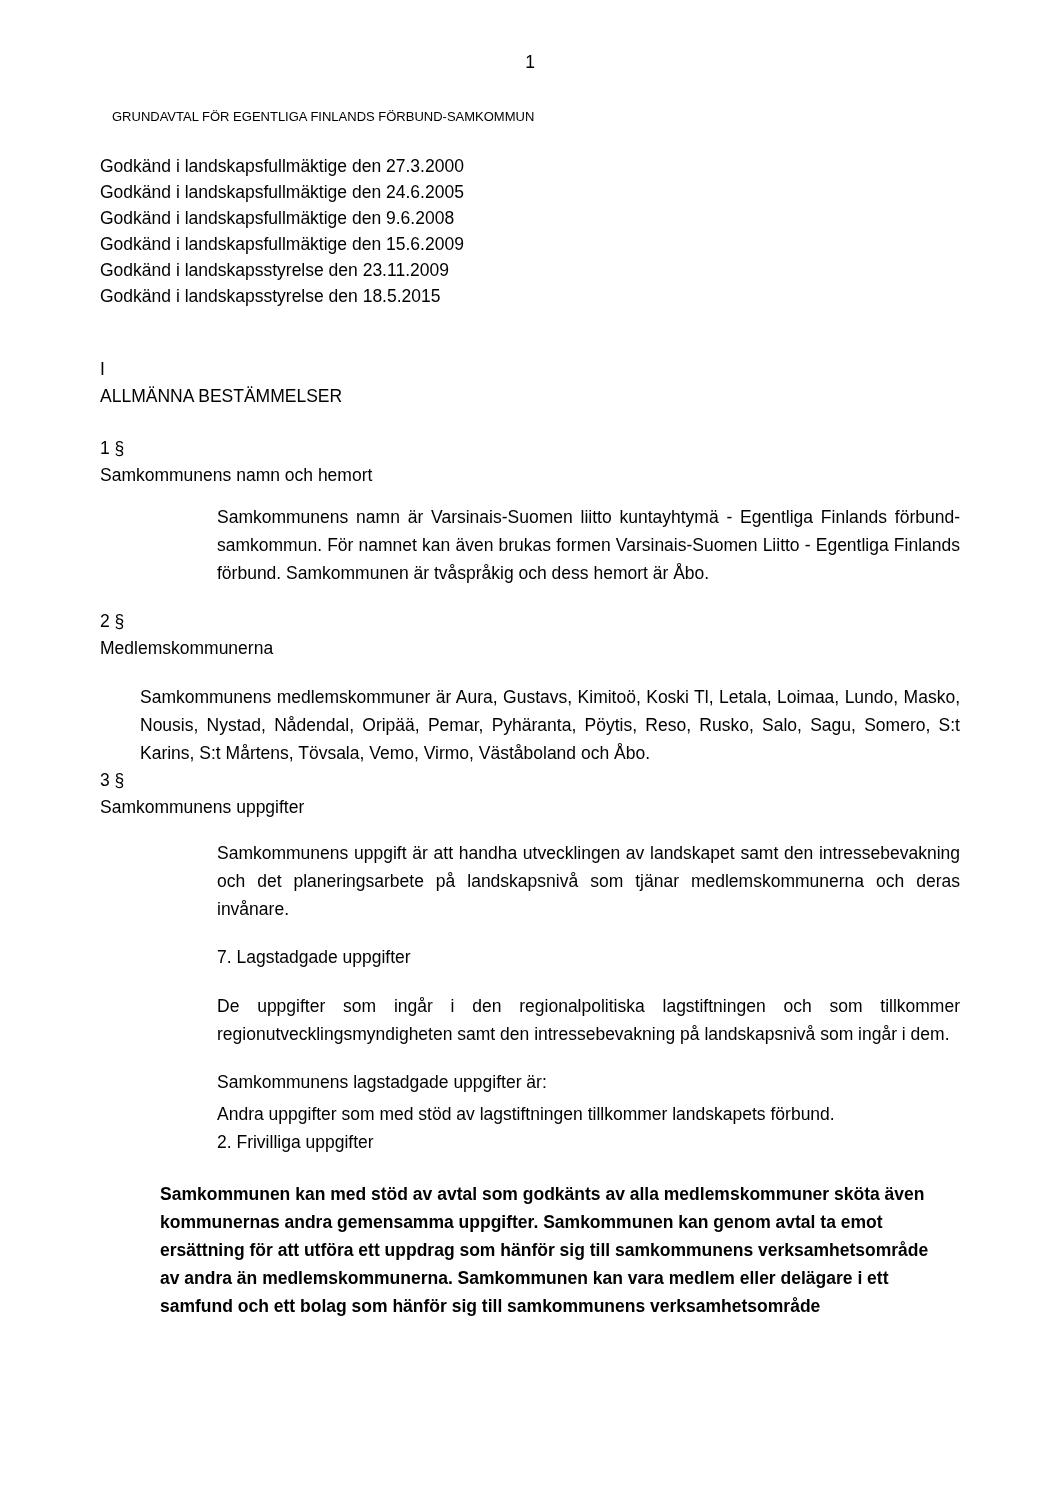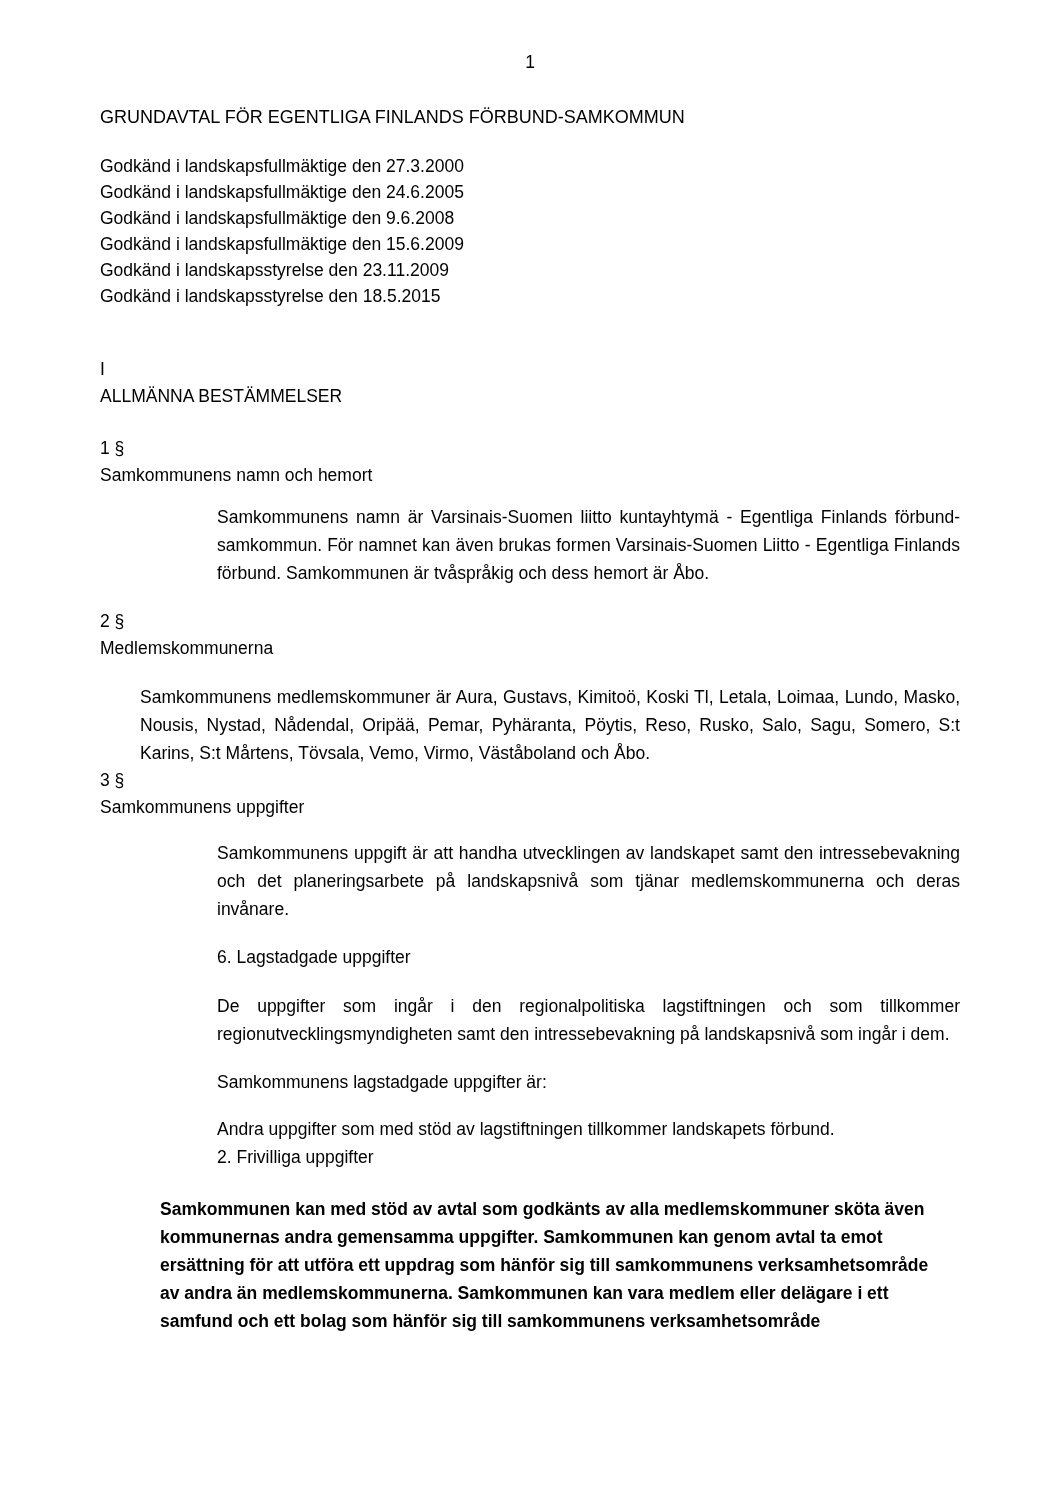--- a/index.html
+++ b/index.html
@@ -18,22 +18,23 @@
     font-family: "Liberation Sans", "DejaVu Sans", sans-serif;
     font-size: 17.5px;
     line-height: 28px;
     overflow: hidden;
   }
   .pageno {
     text-align: center;
   }
   .title {
     margin-top: 27px;
-    font-size: 18px;
+    font-size: 13px;
     font-weight: 400;
+    margin-left: 12px;
   }
   .approvals {
     margin-top: 22px;
     line-height: 26px;
   }
   .chapter {
     margin-top: 47px;
     line-height: 27px;
   }
   .sec-head {
@@ -45,21 +46,21 @@
   p { margin: 0; }
   .ind { margin-left: 117px; }
   .just { text-align: justify; }
   .p1 { margin-top: 14px; }
   .p2 { margin-top: 21px; margin-left: 40px; }
   .intro { margin-top: 18px; }
   .subhead { margin-top: 20px; }
   .lead { margin-top: 20px; }
   .item1 { margin-top: 21px; }
   .item2 { margin-top: 21px; }
-  .item3 { margin-top: 19px; }
+  .item3 { margin-top: 4px; }
   .subhead2 { }
   .final {
     margin-top: 24px;
     margin-left: 60px;
     margin-right: 15px;
     font-weight: bold;
   }
 </style>
 </head>
 <body>
@@ -95,21 +96,21 @@
     <div>Medlemskommunerna</div>
   </div>
   <p class="ind just p2">Samkommunens medlemskommuner är Aura, Gustavs, Kimitoö, Koski Tl, Letala, Loimaa, Lundo, Masko, Nousis, Nystad, Nådendal, Oripää, Pemar, Pyhäranta, Pöytis, Reso, Rusko, Salo, Sagu, Somero, S:t Karins, S:t Mårtens, Tövsala, Vemo, Virmo, Väståboland och Åbo.</p>
 
   <div class="sec-head sec3">
     <div>3 §</div>
     <div>Samkommunens uppgifter</div>
   </div>
   <p class="ind just intro">Samkommunens uppgift är att handha utvecklingen av landskapet samt den intressebevakning och det planeringsarbete på landskapsnivå som tjänar medlemskommunerna och deras invånare.</p>
 
-  <p class="ind subhead">6. Lagstadgade uppgifter</p>
+  <p class="ind subhead">7. Lagstadgade uppgifter</p>
   <p class="ind just item1">De uppgifter som ingår i den regionalpolitiska lagstiftningen och som tillkommer regionutvecklingsmyndigheten samt den intressebevakning på landskapsnivå som ingår i dem.</p>
   <p class="ind lead">Samkommunens lagstadgade uppgifter är:</p>
   <p class="ind item3">Andra uppgifter som med stöd av lagstiftningen tillkommer landskapets förbund.</p>
 
   <p class="ind subhead2">2. Frivilliga uppgifter</p>
   <p class="final">Samkommunen kan med stöd av avtal som godkänts av alla medlemskommuner sköta även kommunernas andra gemensamma uppgifter. Samkommunen kan genom avtal ta emot ersättning för att utföra ett uppdrag som hänför sig till samkommunens verksamhetsområde av andra än medlemskommunerna. Samkommunen kan vara medlem eller delägare i ett samfund och ett bolag som hänför sig till samkommunens verksamhetsområde</p>
 
 </div>
 
 </body></html>

